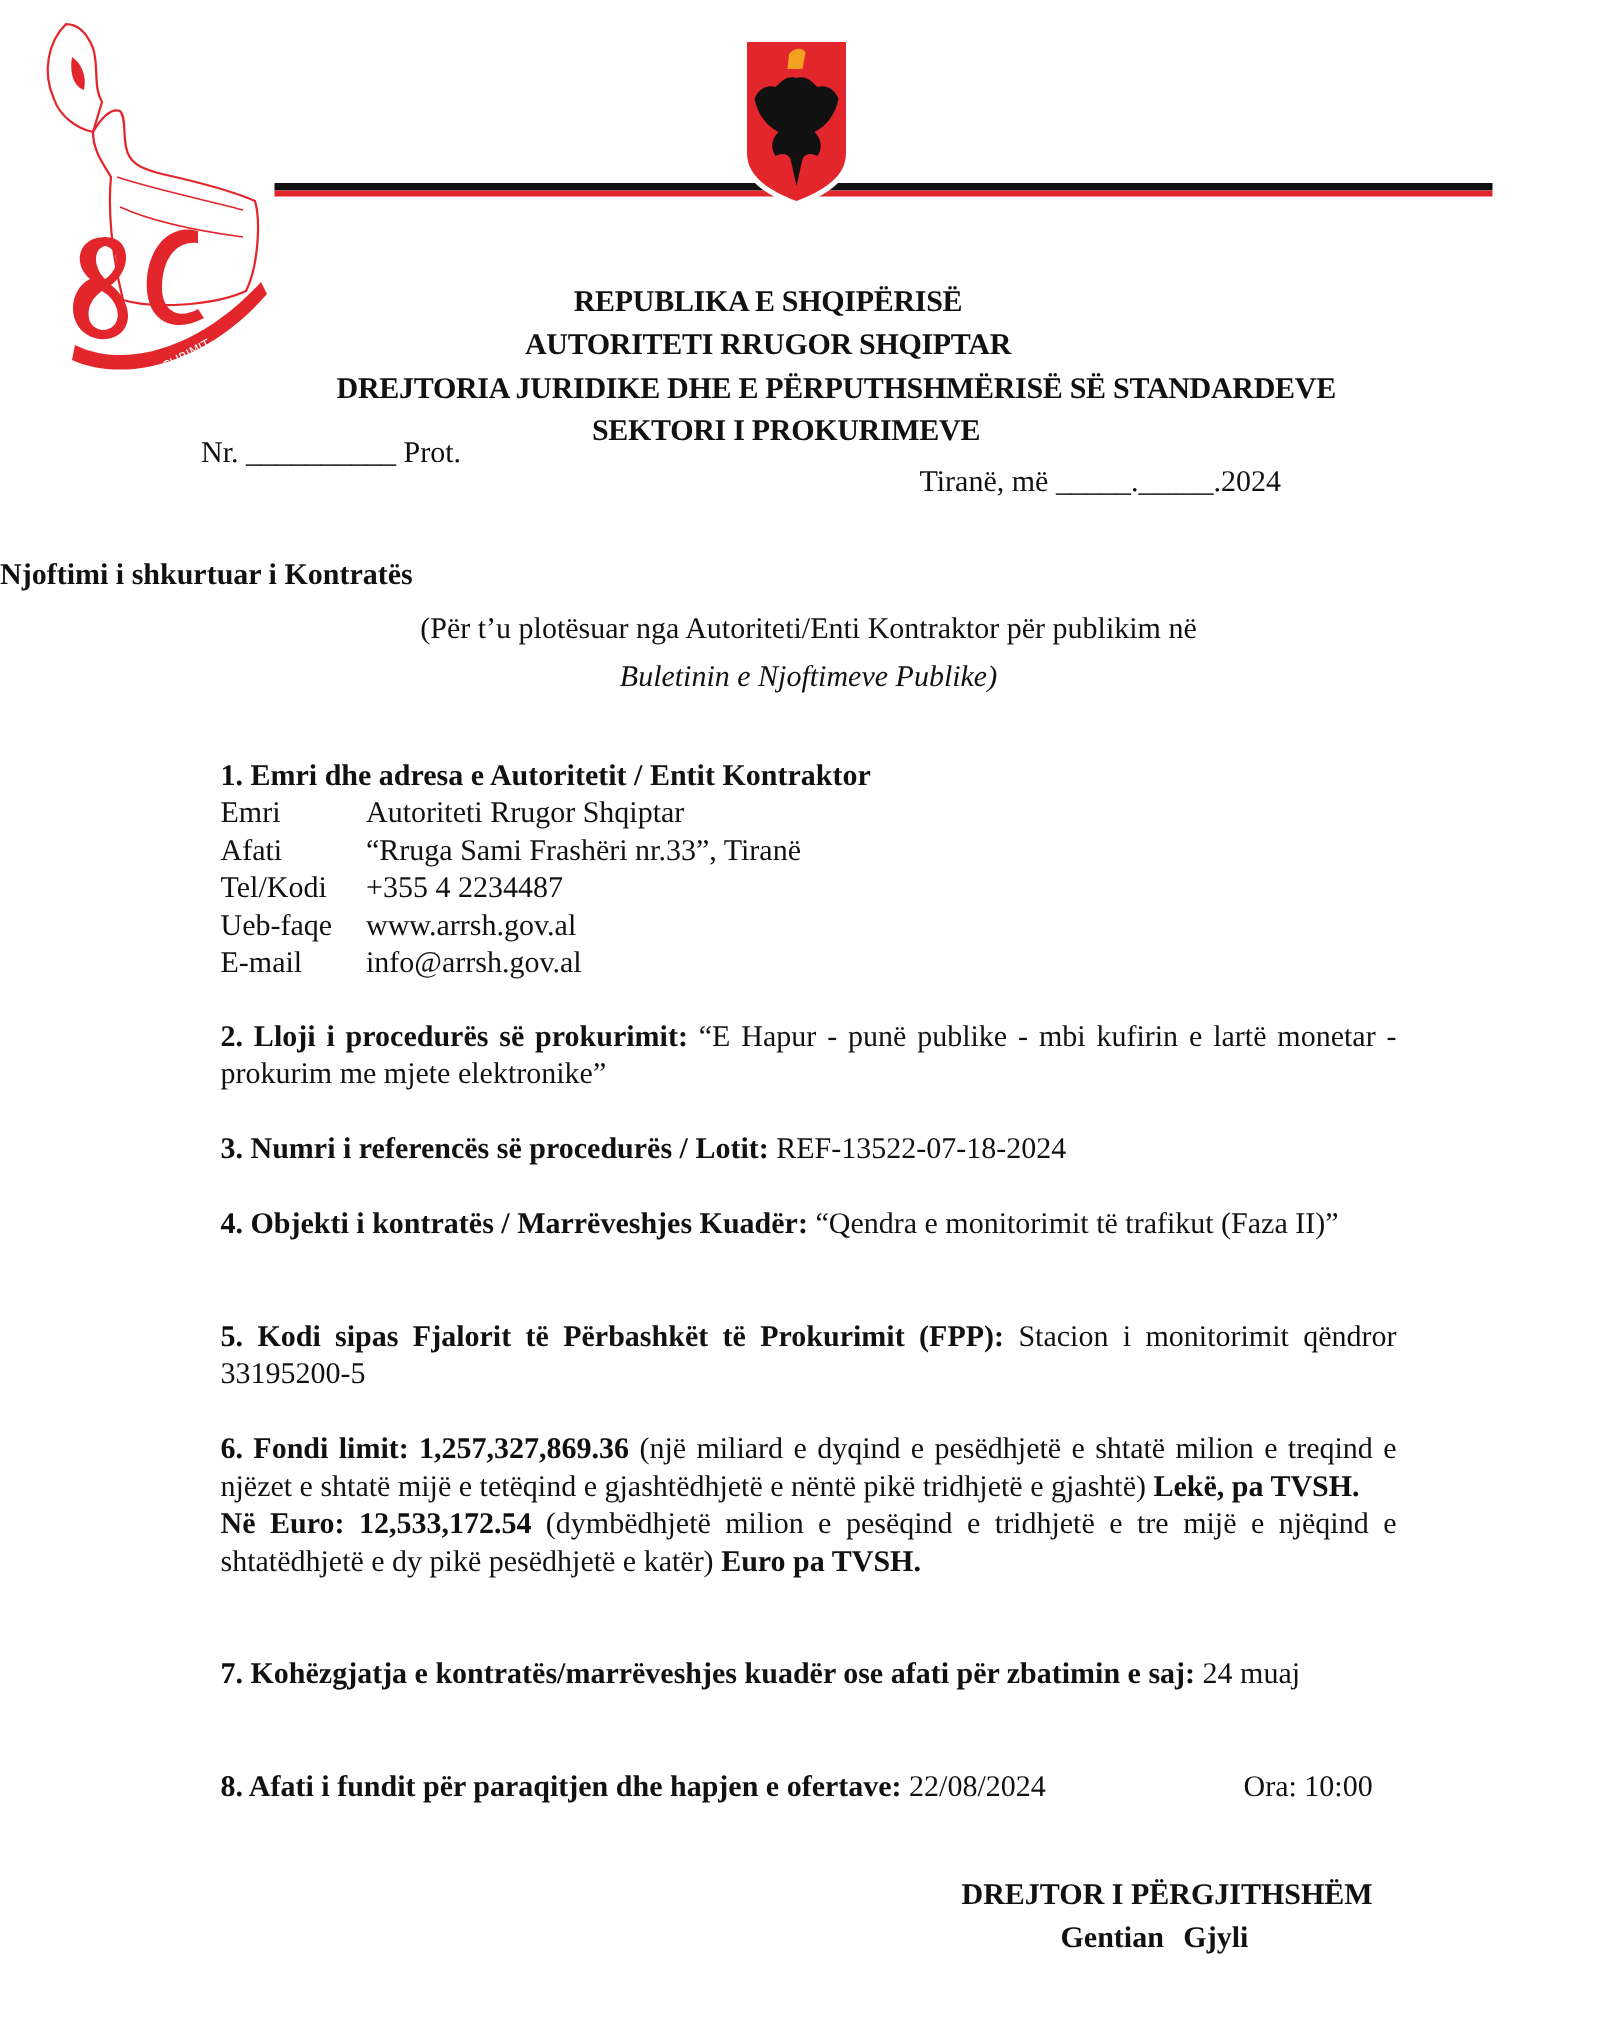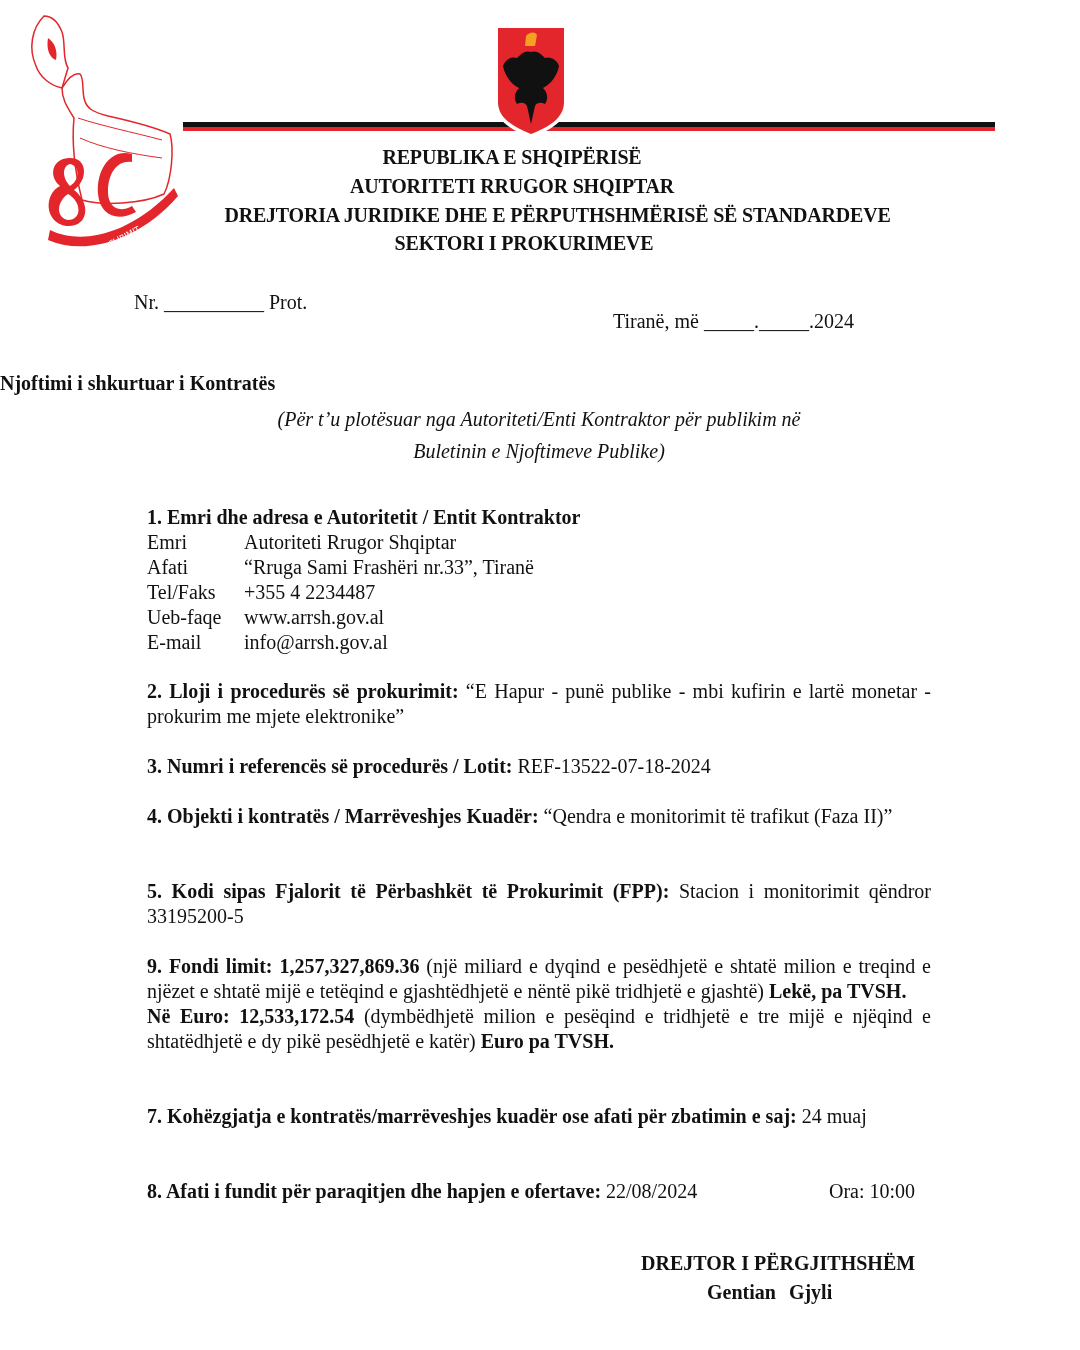--- a/index.html
+++ b/index.html
@@ -14,32 +14,32 @@
 
     
     .rule { left: 183px; top: 122px; width: 812px; height: 10px; }
     .rule .black { position:absolute; left:0; top:0; width:100%; height:5px; background:#111; }
     .rule .red { position:absolute; left:0; top:5px; width:100%; height:4px; background:#e2262b; }
 
     
     .emblem { left: 495px; top: 26px; width: 72px; height: 112px; }
 
     .hdr {
-      left: 0; width: 1080px; text-align: center; font-weight: bold; font-size: 20px; letter-spacing: -0.2px;
+      left: 0; width: 1080px; text-align: center; font-weight: bold; font-size: 20px; letter-spacing: -0.2px; margin-top: 44px;
     }
     .h1 { top: 146px; left: 292px; width: 440px; }
     .h2 { top: 175px; left: 292px; width: 440px; }
     .h3 { top: 204px; left: 150px; width: 815px; }
     .h4 { top: 232px; left: 304px; width: 440px; }
 
     .nrline { top: 291px; left: 134px; font-size: 20px; }
     .dateline { top: 291px; left: 613px; font-size: 20px; margin-top: 19px; }
 
     .title { top: 372px; left: 0; width: 1078px; font-weight: bold; font-size: 20px; }
-    .sub1 { top: 408px; left: 0; width: 1078px; text-align: center; font-style: italic; font-size: 20px; }
+    .sub1 { top: 408px; left: 0; width: 1078px; text-align: center; font-size: 20px; }
     .sub2 { top: 440px; left: 0; width: 1078px; text-align: center; font-style: italic; font-size: 20px; }
 
     .body-text { left: 147px; width: 784px; font-size: 20px; line-height: 25px; text-align: justify; }
     .bold { font-weight: bold; }
 
     .contact { left: 147px; top: 505px; font-size: 20px; line-height: 25px; }
     .contact .row { display: flex; }
     .contact .lab { width: 97px; }
 
     .sign1 { top: 1252px; left: 641px; font-weight: bold; font-size: 20px; }
@@ -96,21 +96,21 @@
   <div class="bold">1. Emri dhe adresa e Autoritetit / Entit Kontraktor</div>
   <div class="row">
     <span class="lab">Emri</span>
     <span>Autoriteti Rrugor Shqiptar</span>
   </div>
   <div class="row">
     <span class="lab">Afati</span>
     <span>“Rruga Sami Frashëri nr.33”, Tiranë</span>
   </div>
   <div class="row">
-    <span class="lab">Tel/Faks</span>
+    <span class="lab">Tel/Kodi</span>
     <span>+355 4 2234487</span>
   </div>
   <div class="row">
     <span class="lab">Ueb-faqe</span>
     <span>www.arrsh.gov.al</span>
   </div>
   <div class="row">
     <span class="lab">E-mail</span>
     <span>info@arrsh.gov.al</span>
   </div>
@@ -126,21 +126,21 @@
 
 <div class="abs body-text" style="top:804px;">
   <span class="bold">4. Objekti i kontratës / Marrëveshjes Kuadër:</span><span> “Qendra e monitorimit të trafikut (Faza II)”</span>
 </div>
 
 <div class="abs body-text" style="top:879px;">
   <span class="bold">5. Kodi sipas Fjalorit të Përbashkët të Prokurimit (FPP):</span><span> Stacion i monitorimit qëndror 33195200-5</span>
 </div>
 
 <div class="abs body-text" style="top:954px;">
-  <span class="bold">9. Fondi limit:</span><span class="bold"> 1,257,327,869.36</span><span> (një miliard e dyqind e pesëdhjetë e shtatë milion e treqind e njëzet e shtatë mijë e tetëqind e gjashtëdhjetë e nëntë pikë tridhjetë e gjashtë) </span><span class="bold">Lekë, pa TVSH.</span><br>
+  <span class="bold">6. Fondi limit:</span><span class="bold"> 1,257,327,869.36</span><span> (një miliard e dyqind e pesëdhjetë e shtatë milion e treqind e njëzet e shtatë mijë e tetëqind e gjashtëdhjetë e nëntë pikë tridhjetë e gjashtë) </span><span class="bold">Lekë, pa TVSH.</span><br>
   <span class="bold">Në Euro:</span><span class="bold"> 12,533,172.54</span><span> (dymbëdhjetë milion e pesëqind e tridhjetë e tre mijë e njëqind e shtatëdhjetë e dy pikë pesëdhjetë e katër) </span><span class="bold">Euro pa TVSH.</span>
 </div>
 
 <div class="abs body-text" style="top:1104px;">
   <span class="bold">7. Kohëzgjatja e kontratës/marrëveshjes kuadër ose afati për zbatimin e saj:</span><span> 24 muaj</span>
 </div>
 
 <div class="abs body-text" style="top:1179px; text-align:left;">
   <span class="bold">8. Afati i fundit për paraqitjen dhe hapjen e ofertave:</span><span> 22/08/2024</span>
   <span style="position:absolute; left:682px; top:0;">Ora: 10:00</span>

